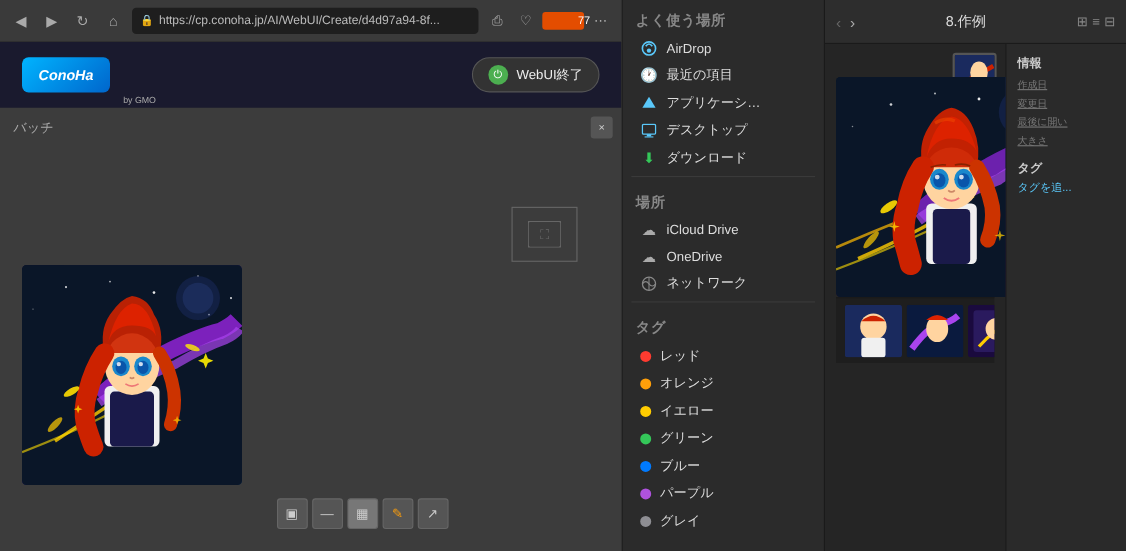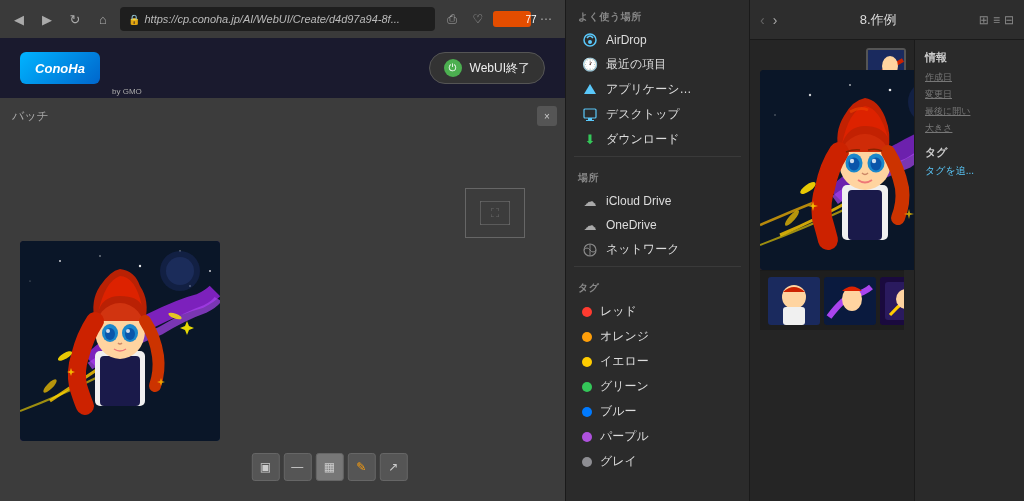--- a/index.html
+++ b/index.html
@@ -33,21 +33,21 @@
       height: 24px;
       background: #1e1e1e;
       border-radius: 4px;
       display: flex;
       align-items: center;
       padding: 0 8px;
       gap: 4px;
       font-size: 11px;
       color: #ccc;
     }
-    .address-text { flex: 1; font-size: 11px; color: #bbb; font-style: italic; }
+    .address-text { flex: 1; font-size: 11px; color: #bbb; }
     .toolbar-icons { display: flex; align-items: center; gap: 4px; }
     .toolbar-icon { width: 22px; height: 22px; color: #aaa; font-size: 12px; display: flex; align-items: center; justify-content: center; cursor: pointer; }
 
     .browser-content {
       flex: 1;
       background: #2d2d2d;
       display: flex;
       flex-direction: column;
       overflow: hidden;
     }
@@ -150,21 +150,21 @@
       background: #2b2b2b;
       border-left: 1px solid #1a1a1a;
       border-right: 1px solid #1a1a1a;
       display: flex;
       flex-direction: column;
       overflow: hidden;
       flex-shrink: 0;
     }
     .finder-section-label {
       padding: 10px 12px 4px;
-      font-size: 10px;
+      font-size: 13px;
       color: #888;
       font-weight: 600;
       letter-spacing: 0.5px;
     }
     .finder-item {
       display: flex;
       align-items: center;
       padding: 4px 12px;
       gap: 8px;
       cursor: pointer;

